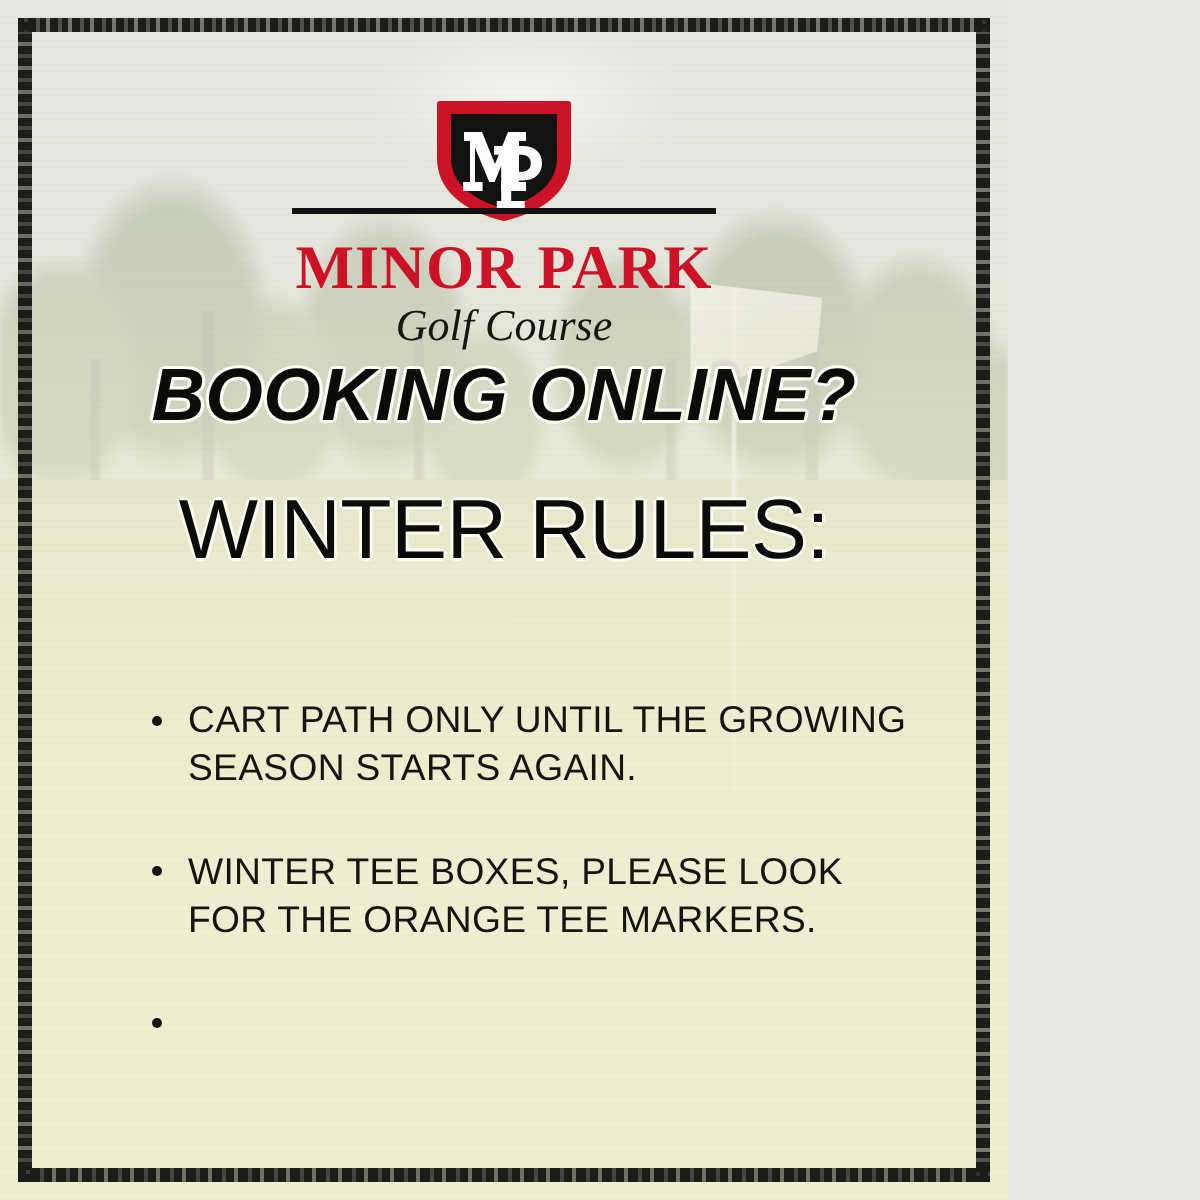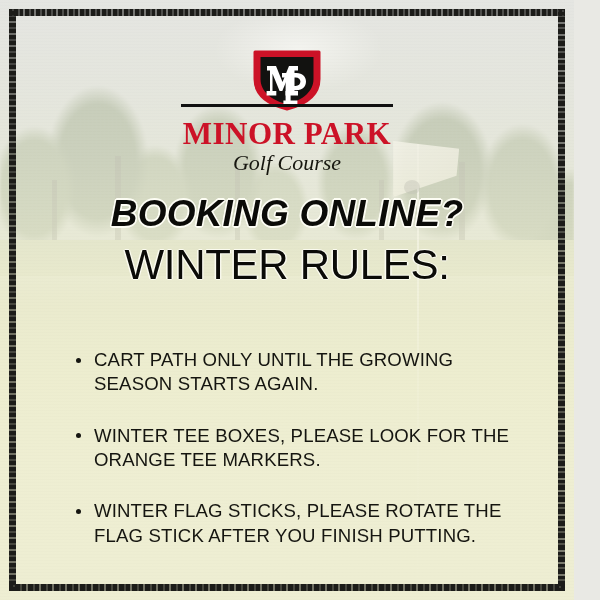--- a/index.html
+++ b/index.html
@@ -5,21 +5,21 @@
   html,body{margin:0;padding:0;}
   body{
     width:600px;height:600px;overflow:hidden;
     background:#e9e9e4;
     font-family:"Liberation Sans", sans-serif;
   }
 
   
   #poster{
     position:relative;
-    width:574px;height:600px;
+    width:504px;height:600px;
     background:#fef9c3;
     overflow:hidden;
   }
 
   
   .bg{position:absolute;inset:0;overflow:hidden;}
 
   
   .sky{
     position:absolute;left:0;right:0;top:0;height:46%;
@@ -150,21 +150,21 @@
     margin-top:3px;
     font-family:"Liberation Serif", serif;
     font-style:italic;
     font-size:22px;
     color:#16160f;
     line-height:1;
   }
 
   
   .headline{
-    position:absolute;left:0;right:0;top:193px;text-align:center;
+    position:absolute;left:0;right:0;top:177px;text-align:center;
     font-weight:bold;font-style:italic;
     font-size:37px;letter-spacing:.2px;color:#0b0b08;
     text-shadow:
       1.6px 0 0 #fdfdf4, -1.6px 0 0 #fdfdf4,
       0 1.6px 0 #fdfdf4, 0 -1.6px 0 #fdfdf4,
       1.2px 1.2px 0 #fdfdf4, -1.2px 1.2px 0 #fdfdf4,
       1.2px -1.2px 0 #fdfdf4, -1.2px -1.2px 0 #fdfdf4;
   }
   .subhead{
     position:absolute;left:0;right:0;top:245px;text-align:center;
@@ -257,18 +257,17 @@
       <div class="rule-item">
         <span class="dot"></span>
         <span>CART PATH ONLY UNTIL THE GROWING SEASON STARTS AGAIN.</span>
       </div>
       <div class="rule-item">
         <span class="dot"></span>
         <span>WINTER TEE BOXES, PLEASE LOOK FOR THE ORANGE TEE MARKERS.</span>
       </div>
       <div class="rule-item">
         <span class="dot"></span>
-        <span>WINTER FLAG STICKS, PLEASE ROTATE THE FLAG STICK AFTER YOU FINISH PUTTING.</span>
       </div>
     </div>
 
   </div>
 </div>
 
 </body></html>

